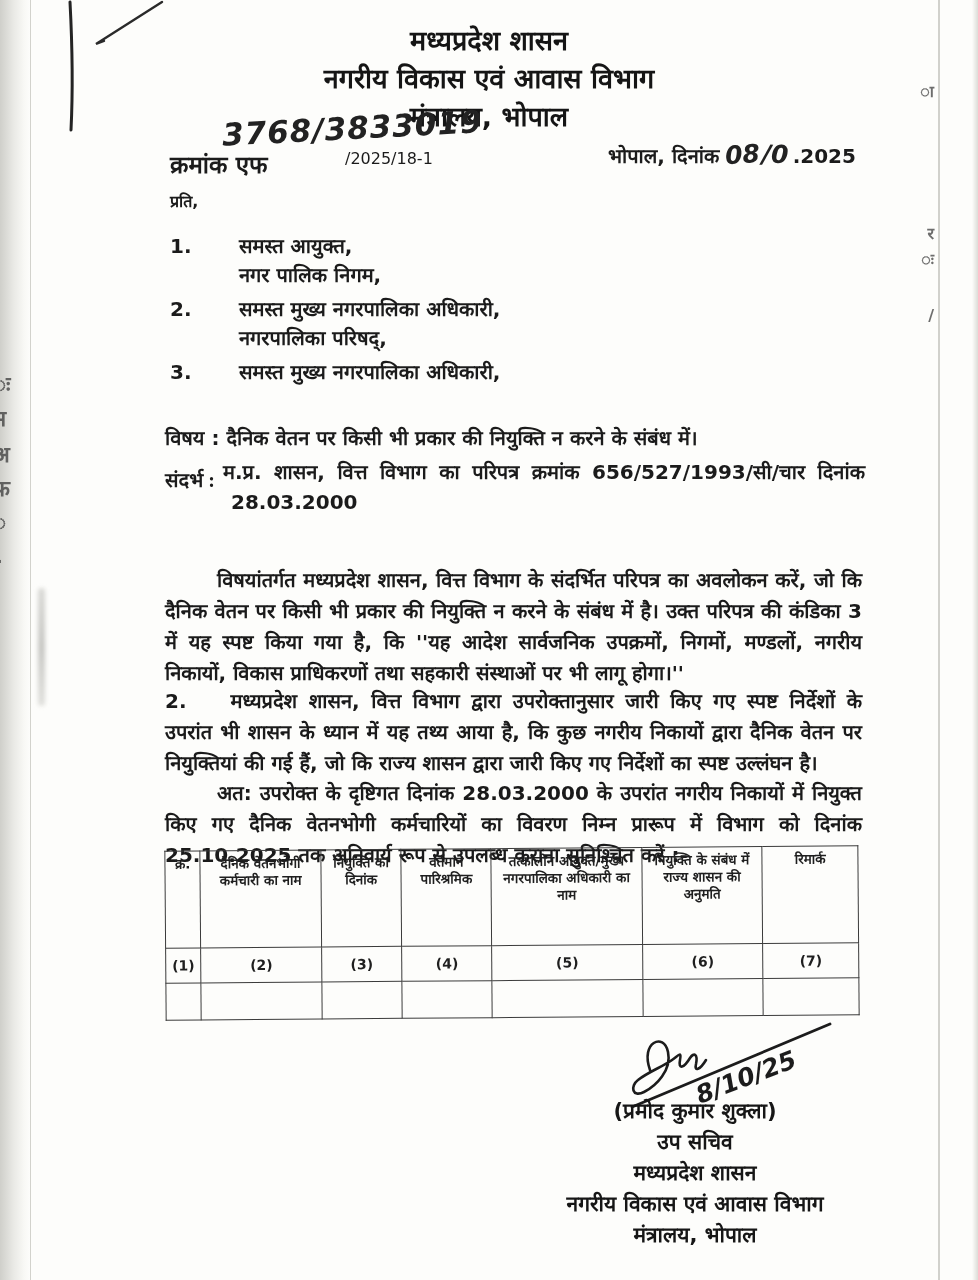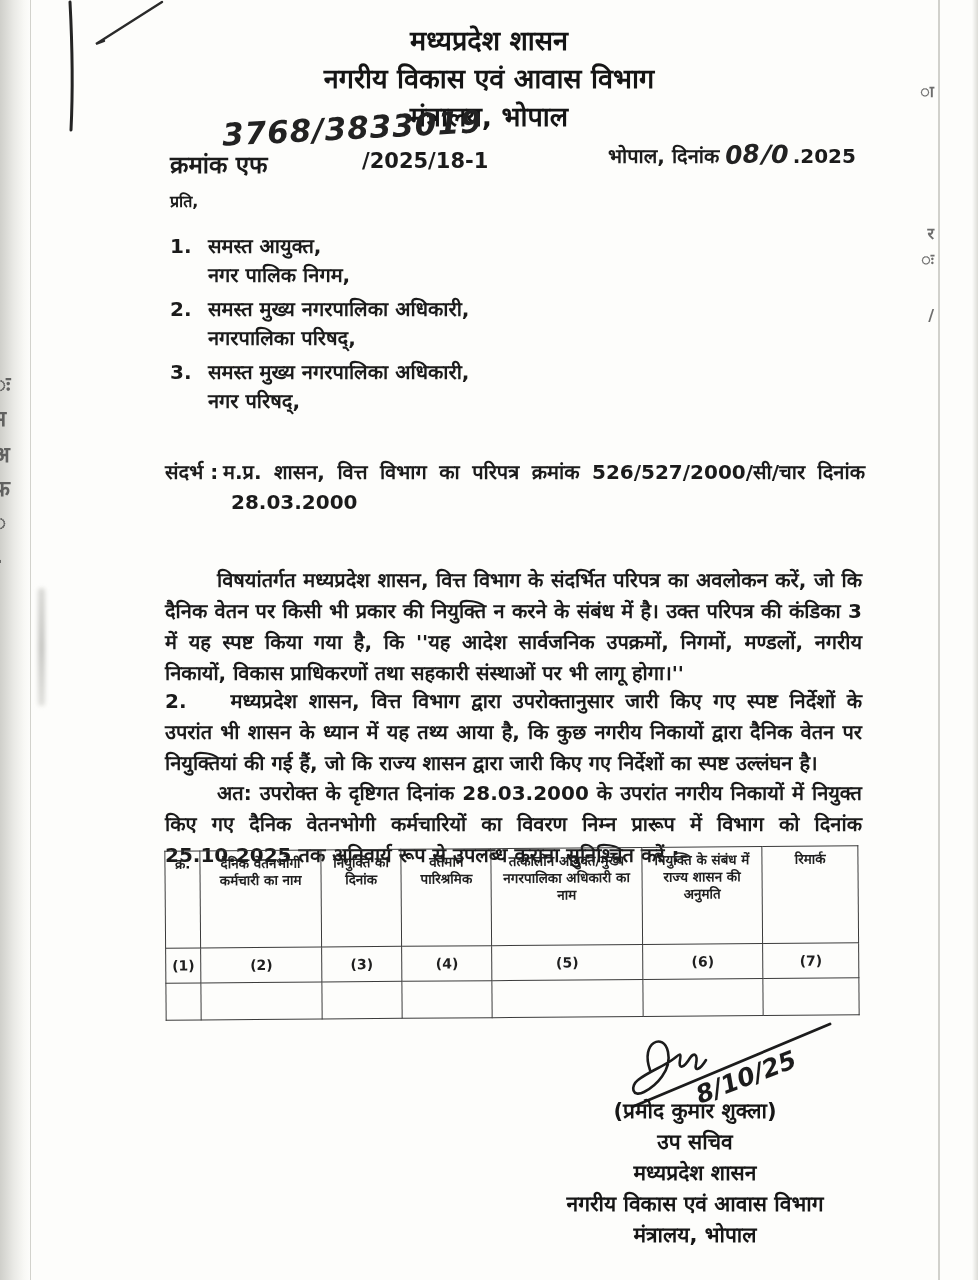--- a/index.html
+++ b/index.html
@@ -42,35 +42,35 @@
   .doc-header{position:absolute;top:22px;left:0;width:978px;text-align:center;}
   .doc-header div{font-size:27px;font-weight:700;line-height:38px;color:#151515;}
 
   
   .ref-label{position:absolute;left:170px;top:147px;font-size:24px;font-weight:700;}
   .hw{font-style:italic;color:#222;}
   .ref-hw-number{
     position:absolute;left:222px;top:110px;font-size:31px;font-weight:600;
     transform:rotate(-3deg);letter-spacing:1px;
   }
-  .ref-suffix{position:absolute;left:362px;top:149px;font-size:21px;font-weight:700;}
+  .ref-suffix{position:absolute;left:345px;top:149px;font-size:16px;font-weight:400;}
   .date-row{position:absolute;left:608px;top:140px;font-size:20px;font-weight:700;white-space:nowrap;}
   .date-row .hw-day{font-size:25px;transform:rotate(-4deg);display:inline-block;margin:0 2px 0 6px;}
   .date-row .hw-month{font-size:25px;transform:rotate(2deg);display:inline-block;margin-right:4px;}
 
   
   .salutation{position:absolute;left:170px;top:190px;font-size:16px;font-weight:700;}
   .recipient{position:absolute;left:170px;font-size:20px;font-weight:700;line-height:29px;}
   .recipient .num{position:absolute;left:0;top:0;}
-  .recipient .lines{margin-left:38px;}
+  .recipient .lines{margin-left:69px;}
 
   
   .subject{position:absolute;left:165px;top:424px;font-size:20px;font-weight:700;}
   .reference{position:absolute;left:165px;top:458px;width:700px;font-size:20px;font-weight:700;}
-  .reference .lbl{position:absolute;left:0;top:0;}
+  .reference .lbl{position:absolute;left:0;top:8px;font-family:Liberation Serif, serif;}
   .reference .txt{margin-left:58px;text-align:justify;text-align-last:justify;}
   .reference .txt2{margin-left:66px;margin-top:5px;}
 
   
   .para{
     position:absolute;left:165px;width:697px;
     font-size:20px;font-weight:600;line-height:31px;text-align:justify;color:#1a1a1a;
   }
   .para1{top:545px;text-indent:52px;}
   .para2{top:666px;}
@@ -151,28 +151,31 @@
     <span class="num">2.</span>
     <div class="lines">
       <div>समस्त मुख्य नगरपालिका अधिकारी,</div>
       <div>नगरपालिका परिषद्,</div>
     </div>
   </div>
   <div class="recipient" style="top:358px">
     <span class="num">3.</span>
     <div class="lines">
       <div>समस्त मुख्य नगरपालिका अधिकारी,</div>
-      <div>नगर परिषद्,</div>
     </div>
   </div>
 
+  <div class="subject">
+    <span>विषय :</span>
+    <span>दैनिक वेतन पर किसी भी प्रकार की नियुक्ति न करने के संबंध में।</span>
+  </div>
 
   <div class="reference">
     <span class="lbl">संदर्भ :</span>
-    <div class="txt">म.प्र. शासन, वित्त विभाग का परिपत्र क्रमांक 526/527/2000/सी/चार दिनांक</div>
+    <div class="txt">म.प्र. शासन, वित्त विभाग का परिपत्र क्रमांक 656/527/1993/सी/चार दिनांक</div>
     <div class="txt2">28.03.2000</div>
   </div>
 
   <p class="para para1">विषयांतर्गत मध्यप्रदेश शासन, वित्त विभाग के  संदर्भित परिपत्र का अवलोकन करें, जो कि दैनिक वेतन पर किसी भी प्रकार की नियुक्ति न करने के संबंध में है। उक्त परिपत्र की कंडिका 3 में यह स्पष्ट किया गया है, कि ''यह आदेश सार्वजनिक उपक्रमों, निगमों, मण्डलों, नगरीय निकायों, विकास प्राधिकरणों तथा सहकारी संस्थाओं पर भी लागू होगा।''</p>
 
   <p class="para para2">
     <span class="pnum">2.</span><span>मध्यप्रदेश शासन, वित्त विभाग द्वारा उपरोक्तानुसार जारी किए गए स्पष्ट निर्देशों के उपरांत भी शासन के ध्यान में यह तथ्य आया है, कि  कुछ नगरीय निकायों द्वारा दैनिक वेतन पर नियुक्तियां की गई हैं, जो कि राज्य शासन द्वारा जारी किए गए निर्देशों का स्पष्ट उल्लंघन है।</span>
   </p>
 
   <p class="para para3">अत: उपरोक्त के दृष्टिगत दिनांक 28.03.2000 के उपरांत नगरीय निकायों में नियुक्त किए गए दैनिक वेतनभोगी कर्मचारियों का विवरण निम्न प्रारूप में विभाग को दिनांक 25.10.2025 तक अनिवार्य रूप से उपलब्ध कराना सुनिश्चित करें :-</p>

